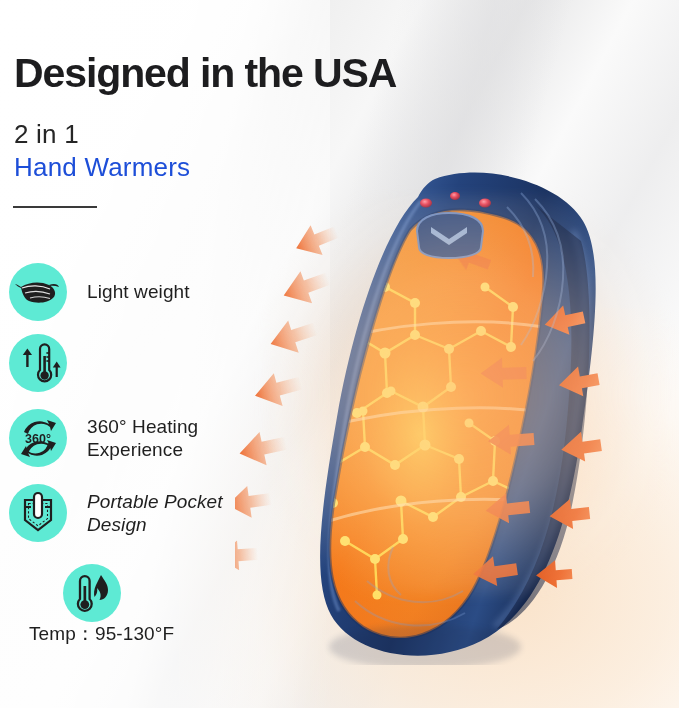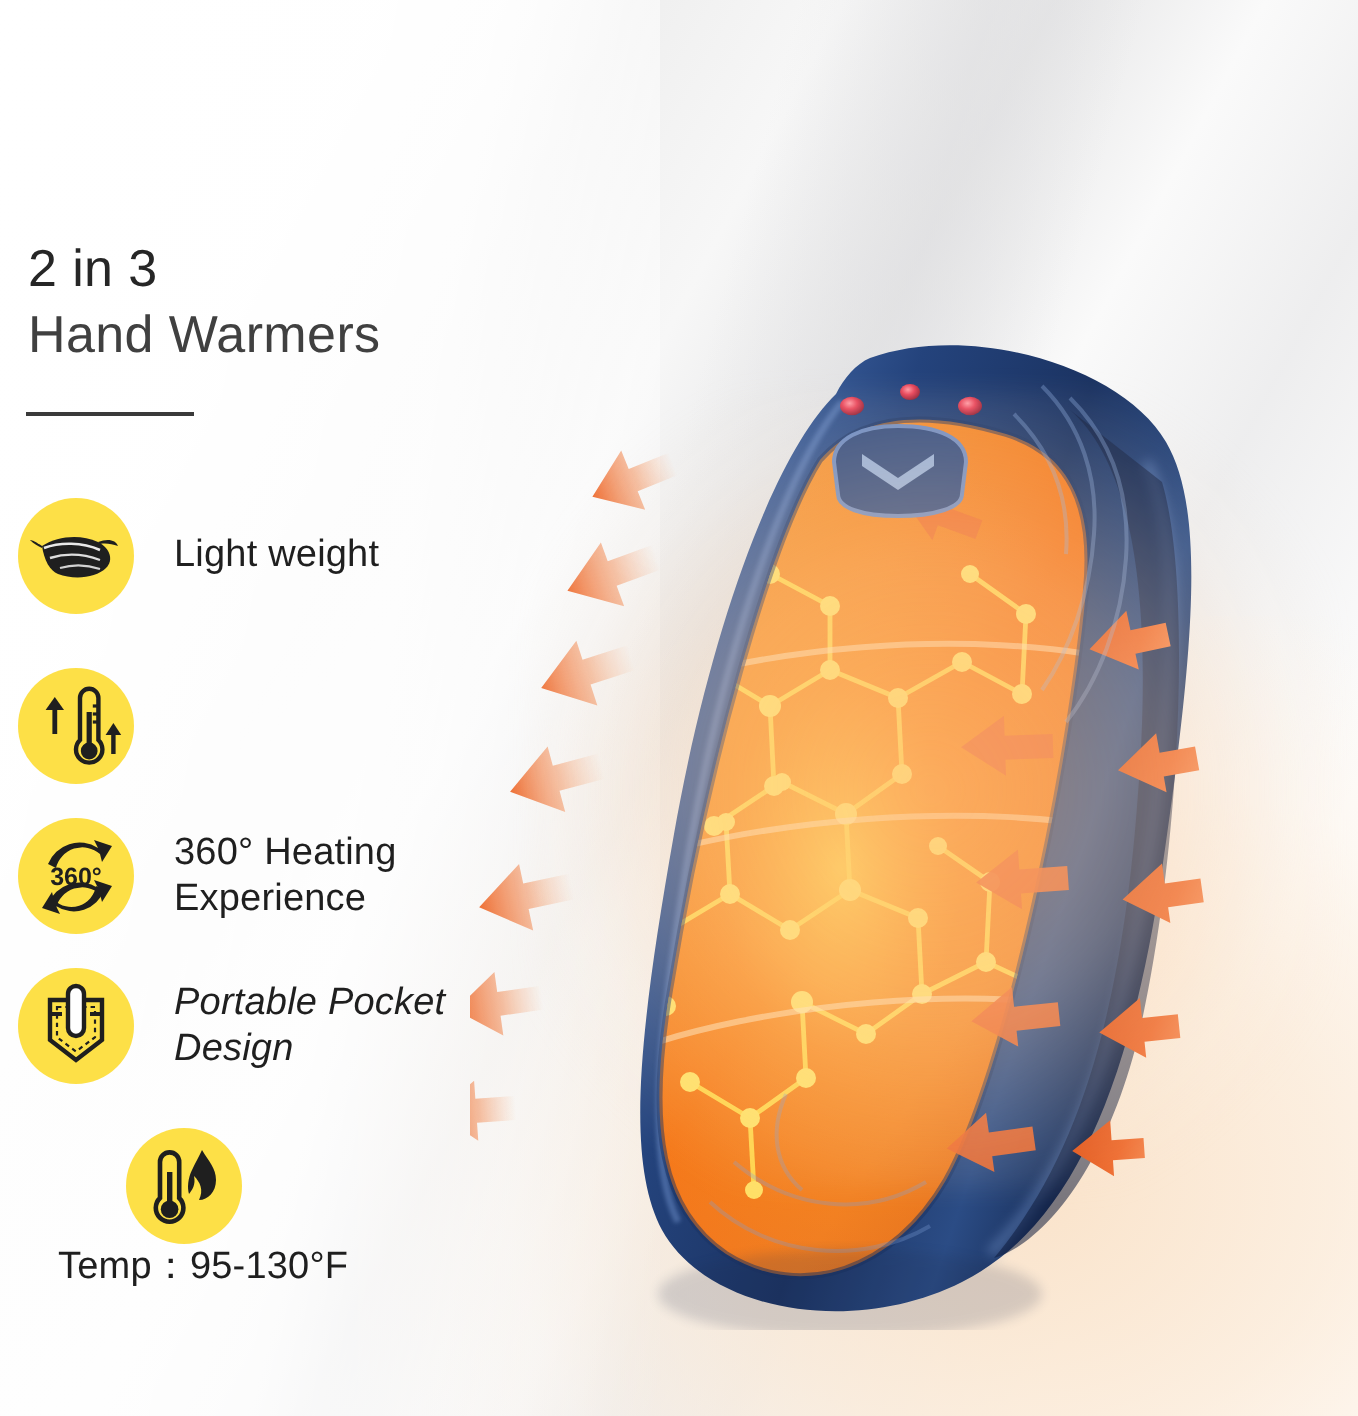--- a/index.html
+++ b/index.html
@@ -69,34 +69,34 @@
     position:absolute; left:14px; top:119px;
     font-size:26px; font-weight:300;
     letter-spacing:.2px;
     color:#262626;
     white-space:nowrap;
   }
   .sub2 {
     position:absolute; left:14px; top:152px;
     font-size:26px; font-weight:300;
     letter-spacing:.2px;
-    color:#404040;
+    color:#1d4ed8;
     white-space:nowrap;
   }
   .rule {
     position:absolute; left:13px; top:206px;
     width:84px; height:2px; background:#3a3a3a;
   }
 
   
   .features { position:absolute; left:0; top:0; width:300px; }
   .feat { position:absolute; left:9px; display:flex; align-items:center; }
   .feat .bubble {
     width:58px; height:58px; border-radius:50%;
-    background:#fde047;
+    background:#5eead4;
     flex:0 0 58px;
     position:relative;
   }
   .feat .bubble svg { position:absolute; left:0; top:0; }
   .feat .label {
     margin-left:20px;
     font-size:19px; font-weight:300;
     color:#1f1f1f;
     line-height:1.22;
     letter-spacing:.1px;
@@ -368,27 +368,28 @@
       <g fill="none" stroke="#7fa0d8" stroke-width="2" opacity="0.3">
         <path d="M132 446 C160 470 198 474 228 456"></path>
         <path d="M120 466 C150 494 196 498 230 478"></path>
         <path d="M158 412 C150 430 152 448 166 460"></path>
       </g>
 
       <ellipse cx="190" cy="512" rx="96" ry="22" fill="#1a2b4e" opacity="0.16" filter="url(#softBlur)"></ellipse>
     </svg>
   </div>
 
-  <div class="sub1">2 in 3</div>
+  <div class="headline">Designed in the USA</div>
+  <div class="sub1">2 in 1</div>
   <div class="sub2">Hand Warmers</div>
   <div class="rule"></div>
 
   <div class="features">
 
-    <div class="feat" style="top:249px;">
+    <div class="feat" style="top:263px;">
       <div class="bubble">
         <svg width="58" height="58" viewBox="0 0 58 58">
           <path d="M12 24 C20 19 31 18 40 22 C46 25 48 31 44 35 C39 40 28 41 20 38
                    C16 36.5 13 31 12 24 Z" fill="#1f1f1f"></path>
           <path d="M13 25 C21 22 32 22 41 26" fill="none" stroke="#ffffff" stroke-width="1.3" opacity="0.9"></path>
           <path d="M16 30 C24 27.5 33 28 41 31" fill="none" stroke="#ffffff" stroke-width="1.2" opacity="0.85"></path>
           <path d="M21 35 C28 33 35 33.5 41 35.5" fill="none" stroke="#ffffff" stroke-width="1.1" opacity="0.8"></path>
           <path d="M12 24 C9 22 7 21 6 21 C8 23 10 24 12 25 Z" fill="#1f1f1f"></path>
           <path d="M40 22 C45 20 49 21 50 24 C47 23 44 22.5 41 23 Z" fill="#1f1f1f"></path>
         </svg>

